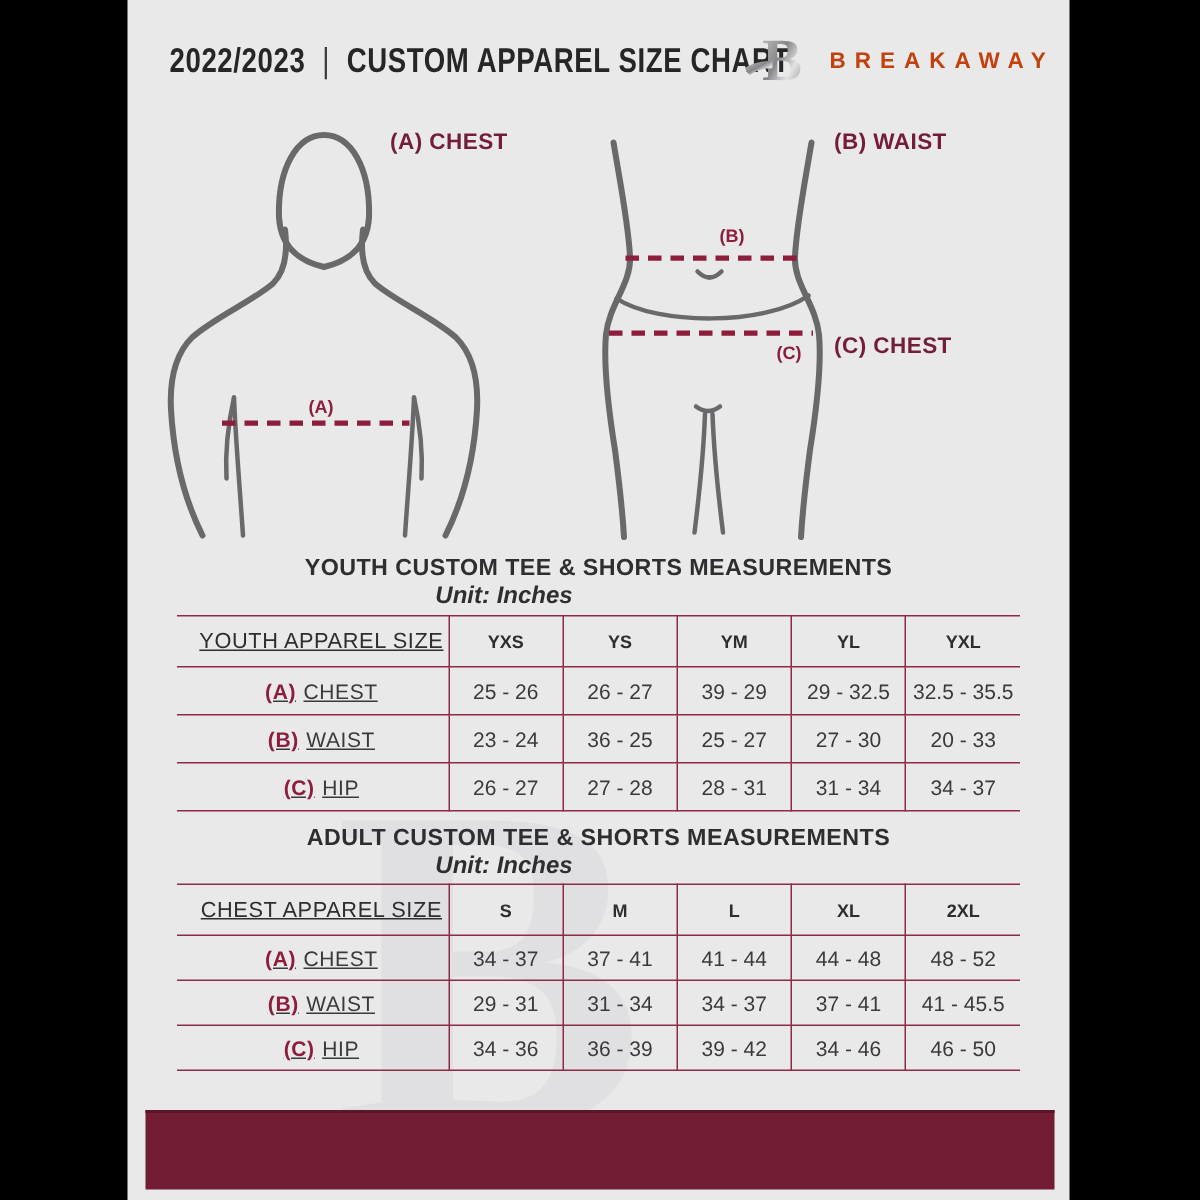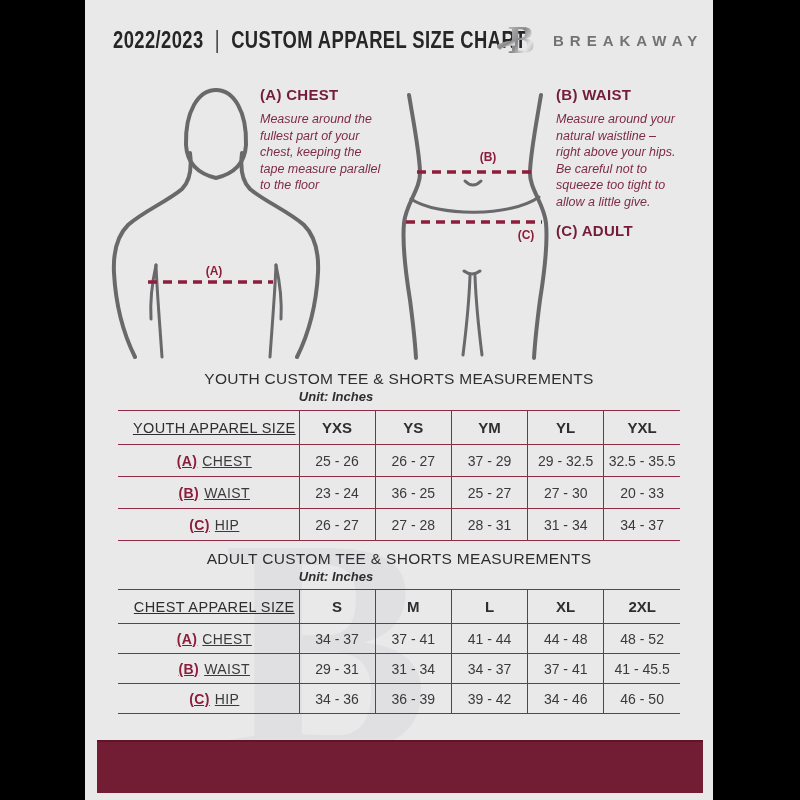--- a/index.html
+++ b/index.html
@@ -5,51 +5,51 @@
   html,body{margin:0;padding:0;background:#000;width:800px;height:800px;overflow:hidden;
     font-family:"Liberation Sans",sans-serif;}
   .page{position:absolute;left:85px;top:0;width:628px;height:800px;background:#e9e9ea;}
   .abs{position:absolute;}
 
   
   .hdr-title{left:28px;top:27px;font-size:23px;font-weight:700;color:#262626;
     letter-spacing:.5px;transform:scaleX(.8);transform-origin:left center;white-space:nowrap;
     display:flex;gap:14px;align-items:baseline;}
   .hdr-sep{font-weight:400;color:#3a3a3a;}
-  .brand{left:468px;top:32px;font-size:15px;font-weight:700;color:#737373;letter-spacing:6px;white-space:nowrap;}
+  .brand{left:468px;top:32px;font-size:15px;font-weight:700;color:#c2410c;letter-spacing:6px;white-space:nowrap;}
   .logo{left:408px;top:14px;}
 
   
   .ins{width:160px;}
   .ins h3{margin:0 0 8px 0;font-size:15px;font-weight:700;color:#731d38;letter-spacing:.3px;}
   .ins p{margin:0;font-size:12.5px;line-height:1.32;font-style:italic;color:#7e2b47;white-space:pre-line;}
 
   
   svg.fig{overflow:visible;}
   .stroke{fill:none;stroke:#69696b;stroke-linecap:round;stroke-linejoin:round;}
   .w4{stroke-width:4px;} .w3{stroke-width:3px;}
   .dash{fill:none;stroke:#8c1d3b;stroke-width:3.5px;stroke-dasharray:9 6;}
   .figlabel{font-family:"Liberation Sans",sans-serif;font-size:12px;font-weight:700;fill:#8c1d3b;}
 
   
-  .sec-title{left:0;width:628px;text-align:center;font-size:15.5px;font-weight:400;
+  .sec-title{left:0;width:628px;text-align:center;font-size:15.5px;font-weight:700;
     color:#2e2e30;letter-spacing:.3px;}
-  .sec-unit{left:0;width:502px;text-align:center;font-size:13px;font-style:italic;
+  .sec-unit{left:0;width:502px;text-align:center;font-size:16px;font-style:italic;
     font-weight:700;color:#2e2e30;}
 
   
   .tblwrap{left:33px;width:562px;}
   table{border-collapse:collapse;width:562px;table-layout:fixed;background:transparent;}
   col.c0{width:181px;} col.cv{width:76.2px;}
   td{border-bottom:1.5px solid #8e2a45;font-size:14px;color:#3a3a3c;text-align:center;
     padding:0;vertical-align:middle;}
   tr:first-child td{border-top:1.5px solid #8e2a45;}
   td:not(:last-child){border-right:1.5px solid #8e2a45;}
   td.lbl{text-align:center;padding-left:12px;letter-spacing:.4px;text-decoration:underline;}
-  tr.head td{font-weight:700;font-size:15px;color:#2e2e30;}
+  tr.head td{font-weight:700;font-size:12px;color:#2e2e30;}
   tr.head td.lbl{font-weight:400;font-size:14.5px;}
   .yt td{height:31px;} .yt tr.head td{height:33px;}
   .at td{height:29px;} .at tr.head td{height:33px;}
   .key{color:#8c1d3b;font-weight:700;margin-right:5px;}
 
   
   .watermark{left:138px;top:520px;font-family:"Liberation Serif",serif;font-weight:700;
     font-size:310px;line-height:.82;color:#e0e0e2;user-select:none;}
   .footer-bar{left:12px;top:740px;width:606px;height:51px;background:#731d35;
     border-top:2px solid #5e1529;}
@@ -88,53 +88,42 @@
     <path class="stroke w3" d="M 46,178 C 47,205 50,240 52,270"></path>
     <path class="stroke w3" d="M 46,178 C 42,196 40,214 41,232"></path>
     <path class="stroke w3" d="M 166,178 C 165,205 162,240 160,270"></path>
     <path class="stroke w3" d="M 166,178 C 170,196 172,214 171,232"></path>
     <text class="figlabel" x="104" y="188" text-anchor="middle">(A)</text>
     <path class="dash" d="M 38,195 L 163,195"></path>
   </svg>
 
   <div class="abs ins" style="left:175px;top:86px">
     <h3>(A) CHEST</h3>
-    <p>Measure around the
-fullest part of your
-chest, keeping the
-tape measure parallel
-to the floor</p>
   </div>
 
   <svg class="abs fig" style="left:308px;top:95px" width="165" height="265" viewBox="0 0 165 265">
     <path class="stroke w4" d="M 16,0 C 21,30 26,55 27,76 C 28,94 13,108 11,128 C 9,150 13,180 17,205 C 20,228 22,246 23,263"></path>
     <path class="stroke w4" d="M 148,0 C 143,30 138,55 137,76 C 136,94 151,108 153,128 C 155,150 151,180 147,205 C 144,228 142,246 141,263"></path>
     <text class="figlabel" x="95" y="66" text-anchor="middle">(B)</text>
     <path class="dash" d="M 24,77 L 140,77"></path>
     <path class="stroke w3" d="M 72,86 Q 80,94 88,86"></path>
     <path class="stroke w3" d="M 18,104 C 45,122 118,122 146,102"></path>
     <path class="dash" d="M 13,127 L 149,127"></path>
     <text class="figlabel" x="133" y="144" text-anchor="middle">(C)</text>
     <path class="stroke w3" d="M 71,176 Q 79,182 87,176"></path>
     <path class="stroke w3" d="M 77,181 C 76,208 73,236 70,260"></path>
     <path class="stroke w3" d="M 82,181 C 83,208 86,236 89,260"></path>
   </svg>
 
   <div class="abs ins" style="left:471px;top:86px">
     <h3>(B) WAIST</h3>
-    <p>Measure around your
-natural waistline –
-right above your hips.
-Be careful not to
-squeeze too tight to
-allow a little give.</p>
   </div>
 
   <div class="abs ins" style="left:471px;top:222px">
-    <h3>(C) ADULT</h3>
+    <h3>(C) CHEST</h3>
   </div>
 
   <div class="abs sec-title" style="top:370px">YOUTH CUSTOM TEE &amp; SHORTS MEASUREMENTS</div>
   <div class="abs sec-unit" style="top:389px">Unit: Inches</div>
 
   <div class="abs tblwrap" style="top:410px">
     <table class="yt">
       <colgroup>
           <col class="c0">
           <col class="cv">
@@ -149,21 +138,21 @@
         <td>YXS</td>
         <td>YS</td>
         <td>YM</td>
         <td>YL</td>
         <td>YXL</td>
       </tr>
       <tr>
         <td class="lbl"><span class="key">(A)</span><span>CHEST</span></td>
         <td>25 - 26</td>
         <td>26 - 27</td>
-        <td>37 - 29</td>
+        <td>39 - 29</td>
         <td>29 - 32.5</td>
         <td>32.5 - 35.5</td>
       </tr>
       <tr>
         <td class="lbl"><span class="key">(B)</span><span>WAIST</span></td>
         <td>23 - 24</td>
         <td>36 - 25</td>
         <td>25 - 27</td>
         <td>27 - 30</td>
         <td>20 - 33</td>

